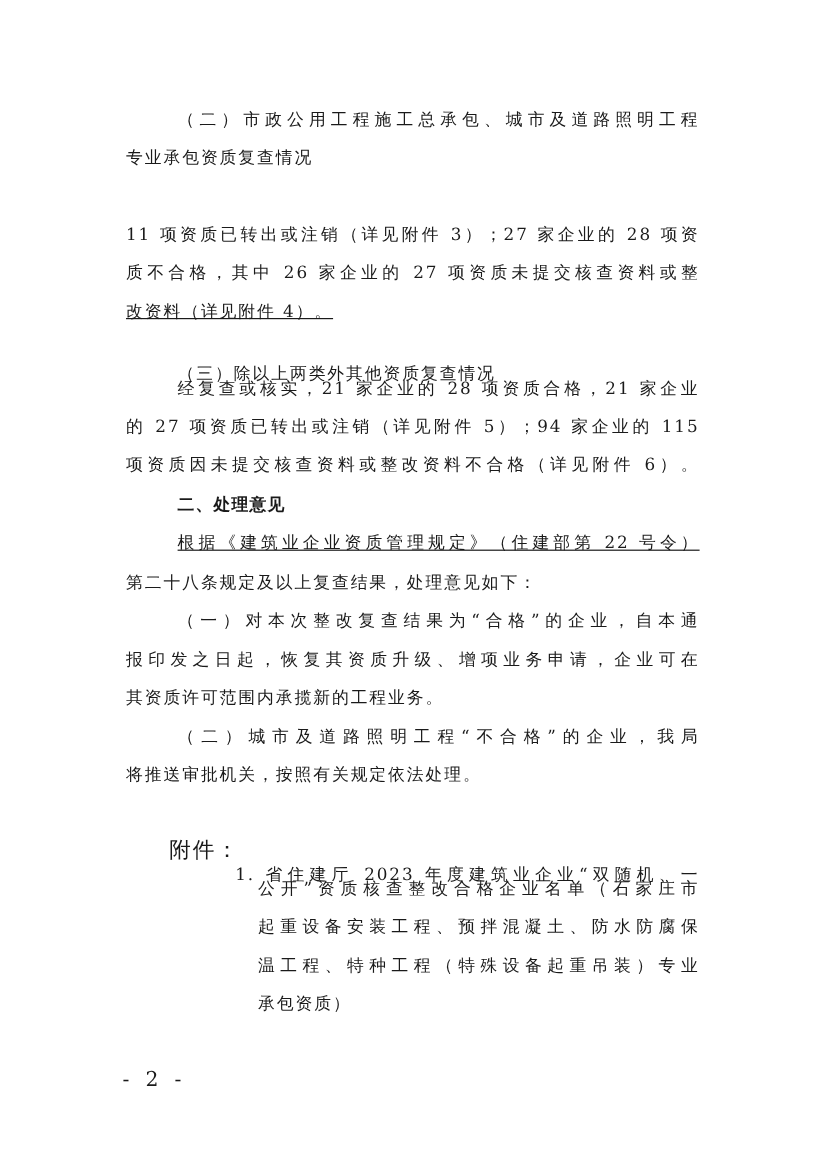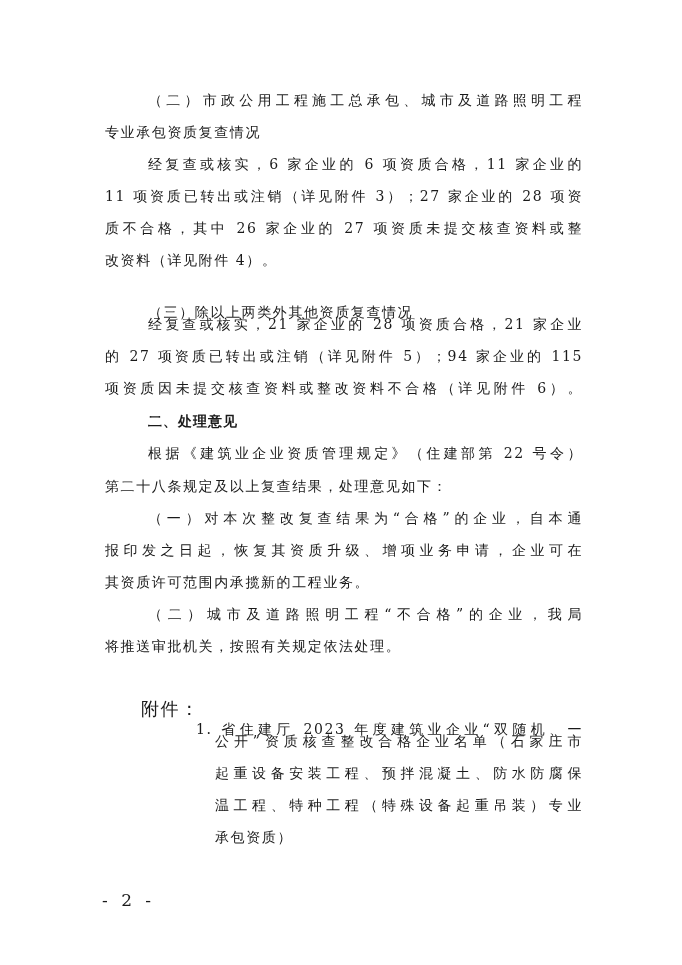--- a/index.html
+++ b/index.html
@@ -23,33 +23,32 @@
   .pagenum { position: absolute; left: 102px; top: 890px; font-size: 17px; letter-spacing: 4px; font-family: "DejaVu Serif", serif; }
 </style>
 </head>
 <body>
 
 <div class="page">
 
   <div class="line indent" style="top:88px;">（二）市政公用工程施工总承包、城市及道路照明工程</div>
   <div class="line last" style="top:120px;">专业承包资质复查情况</div>
 
-  <div class="line indent" style="top:152px;">经复查或核实，6 家企业的 6 项资质合格，11 家企业的</div>
   <div class="line" style="top:184px;">11 项资质已转出或注销（详见附件 3）；27 家企业的 28 项资</div>
   <div class="line" style="top:216px;">质不合格，其中 26 家企业的 27 项资质未提交核查资料或整</div>
-  <div class="line last" style="top:248px;">改资料（详见附件 4）。</div>
+  <div class="line last" style="top:248px;text-decoration:underline;">改资料（详见附件 4）。</div>
 
   <div class="line indent last" style="top:280px;margin-top:20px;">（三）除以上两类外其他资质复查情况</div>
   <div class="line indent" style="top:312px;">经复查或核实，21 家企业的 28 项资质合格，21 家企业</div>
   <div class="line" style="top:344px;">的 27 项资质已转出或注销（详见附件 5）；94 家企业的 115</div>
   <div class="line" style="top:376px;">项资质因未提交核查资料或整改资料不合格（详见附件 6）。</div>
 
   <div class="line indent last heading" style="top:409px;">二、处理意见</div>
 
-  <div class="line indent" style="top:441px;">根据《建筑业企业资质管理规定》（住建部第 22 号令）</div>
+  <div class="line indent" style="top:441px;text-decoration:underline;">根据《建筑业企业资质管理规定》（住建部第 22 号令）</div>
   <div class="line last" style="top:474px;">第二十八条规定及以上复查结果，处理意见如下：</div>
 
   <div class="line indent" style="top:506px;">（一）对本次整改复查结果为“合格”的企业，自本通</div>
   <div class="line" style="top:538px;">报印发之日起，恢复其资质升级、增项业务申请，企业可在</div>
   <div class="line last" style="top:570px;">其资质许可范围内承揽新的工程业务。</div>
 
   <div class="line indent" style="top:602px;">（二）城市及道路照明工程“不合格”的企业，我局</div>
   <div class="line last" style="top:634px;">将推送审批机关，按照有关规定依法处理。</div>
 
   <div class="attach-label" style="top:697px;">附件：</div>

